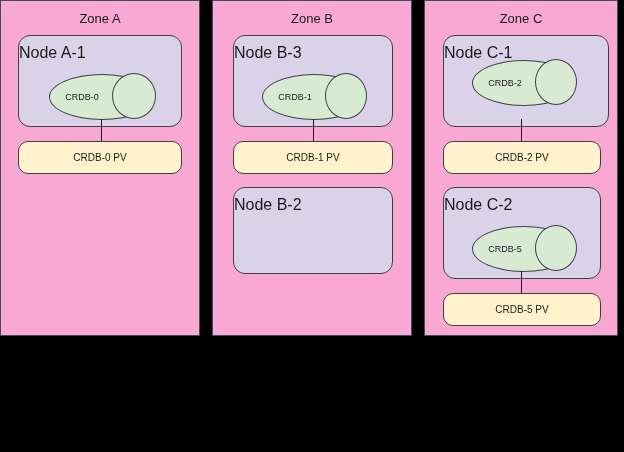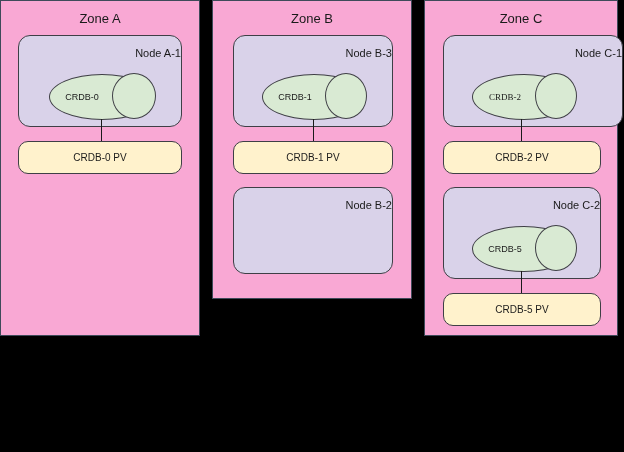--- a/index.html
+++ b/index.html
@@ -42,22 +42,22 @@
     background: #d9d2e9;
     border: 1px solid #3f3f46;
     border-radius: 12px;
     box-sizing: border-box;
   }
   .node-label {
     position: absolute;
     left: 0;
     right: 0;
     top: 9px;
-    text-align: right;
-    font-size: 11px;
+    text-align: left;
+    font-size: 16px;
     color: #1a1a1a;
     line-height: 16px;
     white-space: nowrap;
   }
   .cylinder {
     position: absolute;
   }
   .cyl-body {
     position: absolute;
     left: 0; top: 0;
@@ -125,21 +125,21 @@
         <div class="cyl-cap" style="right:-1px; width:44px;"></div>
         <div class="cyl-label" style="left:0px; width:66px;">CRDB-0</div>
       </div>
     </div>
 
     <div class="connector" style="left:100px; top:118px; height:23px;"></div>
 
     <div class="pv" style="left:17px; top:140px; width:164px; height:33px;">CRDB-0 PV</div>
   </div>
 
-  <div class="zone" style="left:212px; top:0px; width:200px; height:299px;">
+  <div class="zone" style="left:212px; top:0px; width:200px; height:336px;">
     <div class="zone-label" style="top:10px;">Zone B</div>
 
     <div class="node" style="left:20px; top:34px; width:160px; height:92px;">
       <div class="node-label">Node B-3</div>
 
       <div class="cylinder" style="left:28px; top:38px; width:104px; height:46px;">
         <div class="cyl-body"></div>
         <div class="cyl-cap" style="right:-1px; width:42px;"></div>
         <div class="cyl-label" style="left:0px; width:66px;">CRDB-1</div>
       </div>
@@ -150,24 +150,24 @@
     <div class="pv" style="left:20px; top:140px; width:160px; height:33px;">CRDB-1 PV</div>
 
     <div class="node" style="left:20px; top:186px; width:160px; height:87px;">
       <div class="node-label">Node B-2</div>
     </div>
   </div>
 
   <div class="zone" style="left:424px; top:0px; width:194px; height:336px;">
     <div class="zone-label" style="top:10px;">Zone C</div>
 
-    <div class="node" style="left:18px; top:34px; width:180px; height:92px;">
+    <div class="node" style="left:18px; top:34px; width:166px; height:92px;">
       <div class="node-label">Node C-1</div>
 
-      <div class="cylinder" style="left:28px; top:38px; width:104px; height:46px;font-family:Liberation Serif, serif;">
+      <div class="cylinder" style="left:28px; top:24px; width:104px; height:46px;">
         <div class="cyl-body"></div>
         <div class="cyl-cap" style="right:-1px; width:42px;"></div>
         <div class="cyl-label" style="left:0px; width:66px;">CRDB-2</div>
       </div>
     </div>
 
     <div class="connector" style="left:96px; top:118px; height:23px;"></div>
 
     <div class="pv" style="left:18px; top:140px; width:158px; height:33px;">CRDB-2 PV</div>
 

